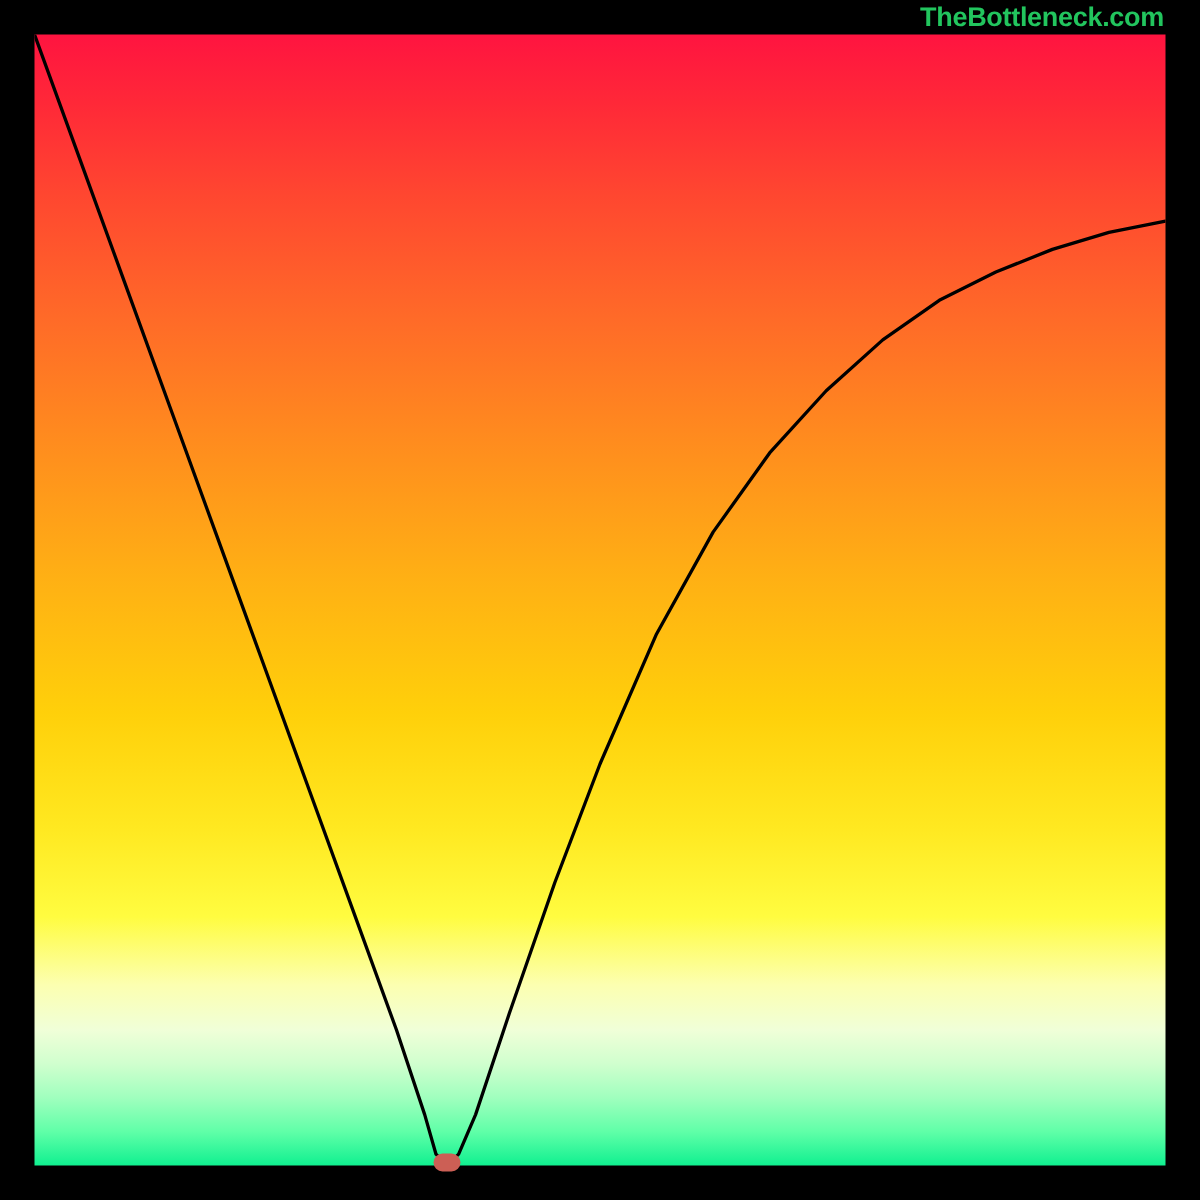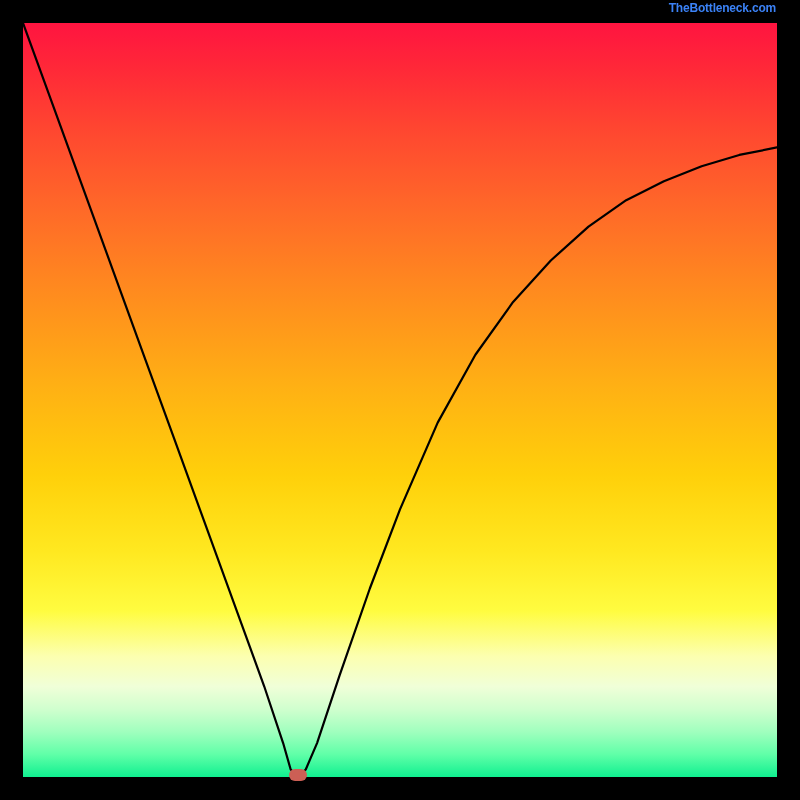--- a/index.html
+++ b/index.html
@@ -6,22 +6,22 @@
   html, body { width: 800px; height: 800px; overflow: hidden; }
   body {
     background: #000000;
     font-family: Arial, Helvetica, sans-serif;
     position: relative;
   }
   .watermark {
     position: absolute;
     top: 1px;
     right: 24px;
-    color: #3b82f6;
-    font-size: 12px;
+    color: #22c55e;
+    font-size: 18px;
     font-weight: 600;
     letter-spacing: -0.2px;
     z-index: 10;
     font-family: Arial, sans-serif;
   }
   .chart-frame {
     position: absolute;
     left: 23px;
     top: 23px;
     width: 754px;

